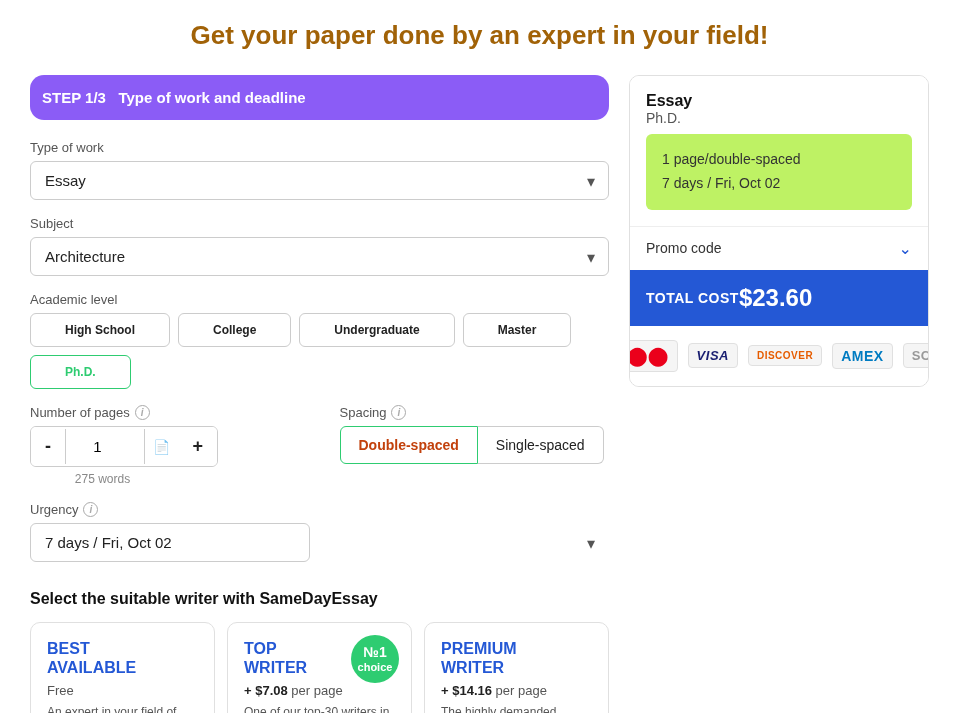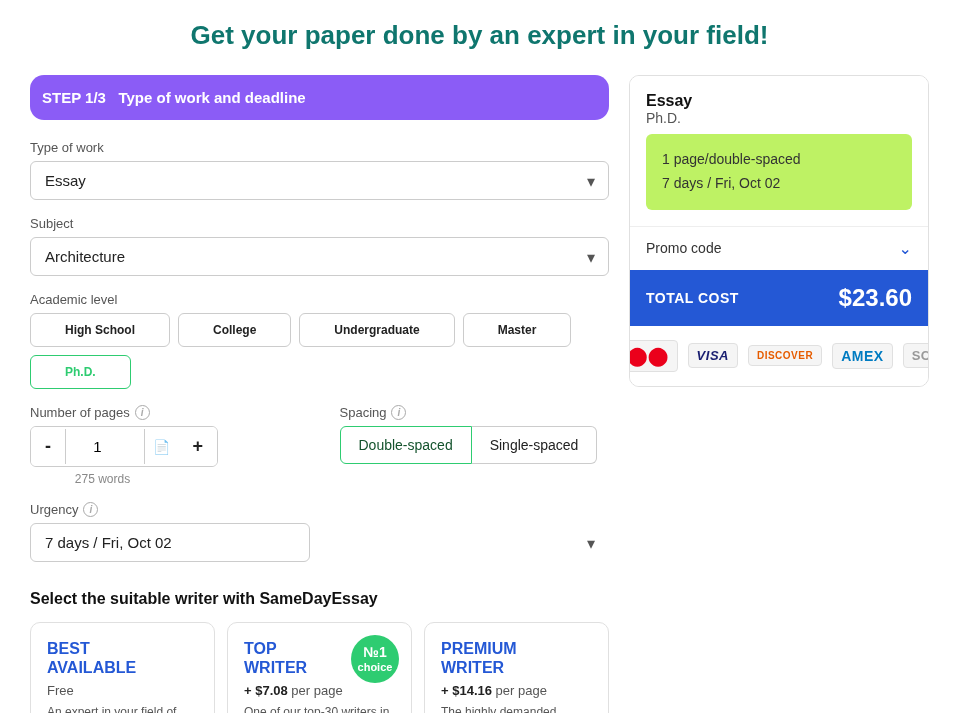--- a/index.html
+++ b/index.html
@@ -9,21 +9,21 @@
       color: #222;
       padding: 20px 30px;
       max-width: 959px;
     }
 
     .page-title {
       text-align: center;
       font-size: 26px;
       font-weight: bold;
       margin-bottom: 24px;
-      color: #0f766e;
+      color: #a16207;
     }
 
     .main-layout {
       display: flex;
       gap: 20px;
       align-items: flex-start;
     }
 
     .left-panel {
       flex: 1;
@@ -183,23 +183,23 @@
       border-radius: 6px 0 0 6px;
     }
 
     .spacing-btn:last-child {
       border-radius: 0 6px 6px 0;
       border-left: none;
     }
 
     .spacing-btn.active {
       border-color: #2ecc71;
-      color: #14532d;
-      background: #fff;
-      font-weight: normal;
+      color: #c2410c;
+      background: #fff;
+      font-weight: bold;
     }
 
     .field-label-row {
       display: flex;
       gap: 5px;
       margin-bottom: 6px;
       font-size: 13px;
       color: #555;
     }
 
@@ -372,21 +372,20 @@
     .promo-chevron {
       font-size: 16px;
       color: #2458d5;
     }
 
     .total-cost-bar {
       background: #2458d5;
       color: #fff;
       display: flex;
       align-items: center;
-      justify-content: space-between;
       padding: 14px 16px;
     }
 
     .total-cost-label {
       font-size: 14px;
       font-weight: bold;
       letter-spacing: 0.5px;
     }
 
     .total-cost-value {

